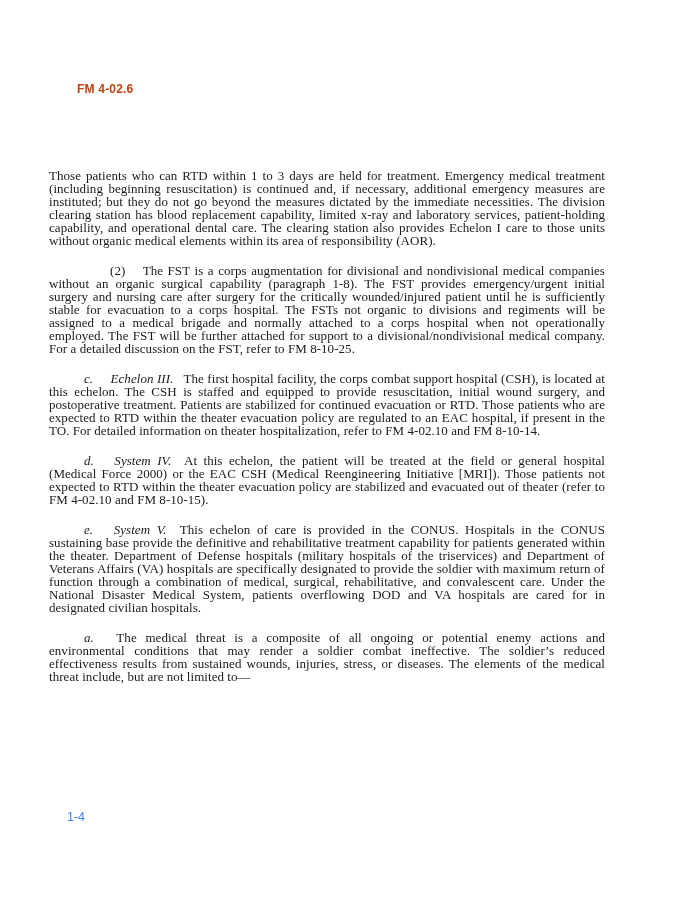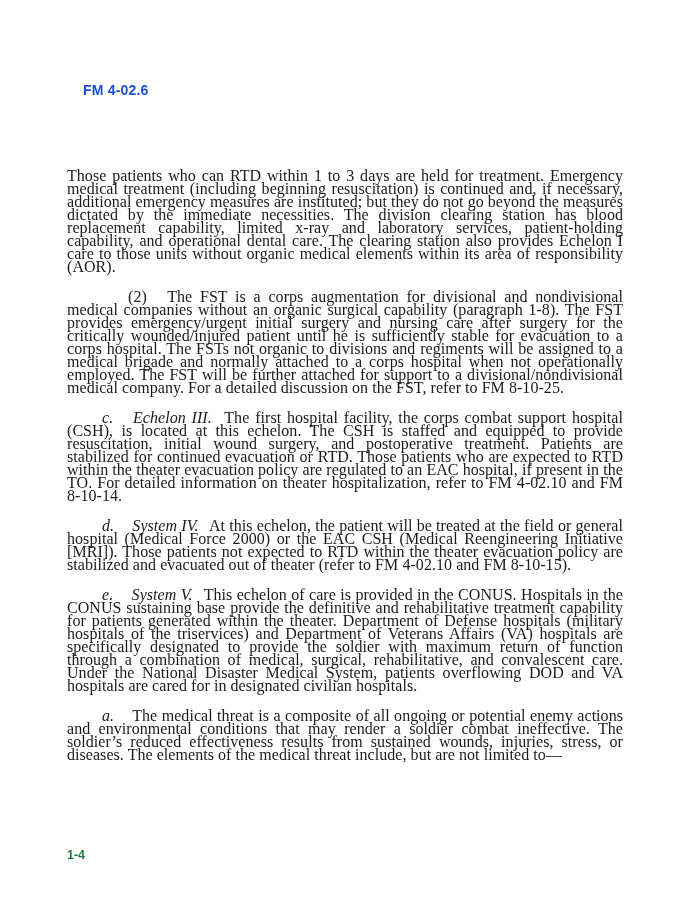--- a/index.html
+++ b/index.html
@@ -12,33 +12,33 @@
     width: 698px;
     height: 899px;
     background: #ffffff;
     color: #1a1a1a;
     font-family: "Liberation Serif", "DejaVu Serif", serif;
     overflow: hidden;
   }
   .running-header {
     position: absolute;
     top: 82px;
-    left: 83px;
+    left: 77px;
     font-family: "Liberation Sans", "DejaVu Sans", sans-serif;
     font-weight: bold;
-    font-size: 14px;
+    font-size: 12px;
     letter-spacing: 0.2px;
-    color: #1d4ed8;
+    color: #c2410c;
   }
   .body-text {
     position: absolute;
     top: 169px;
-    left: 67px;
+    left: 49px;
     width: 556px;
-    font-size: 16px;
+    font-size: 13px;
     line-height: 13px;
     text-align: justify;
     letter-spacing: 0.05px;
   }
   .body-text p {
     margin: 0 0 17px 0;
   }
   p.para-num { text-indent: 61px; }
   p.para-letter { text-indent: 35px; }
   .num-label { margin-right: 13px; }
@@ -47,26 +47,26 @@
   p.section-heading {
     margin-top: 29px;
     margin-bottom: 16px;
     font-weight: bold;
     text-align: left;
     color: #111111;
   }
   .section-number { margin-right: 19px; }
   .page-number {
     position: absolute;
-    top: 848px;
+    top: 810px;
     left: 67px;
     font-family: "Liberation Sans", "DejaVu Sans", sans-serif;
-    font-weight: bold;
+    font-weight: normal;
     font-size: 12.5px;
-    color: #15803d;
+    color: #3b82f6;
   }
 </style>
 </head>
 <body>
 
 <div class="page">
 
   <div class="running-header">FM 4-02.6</div>
 
   <div class="body-text">

